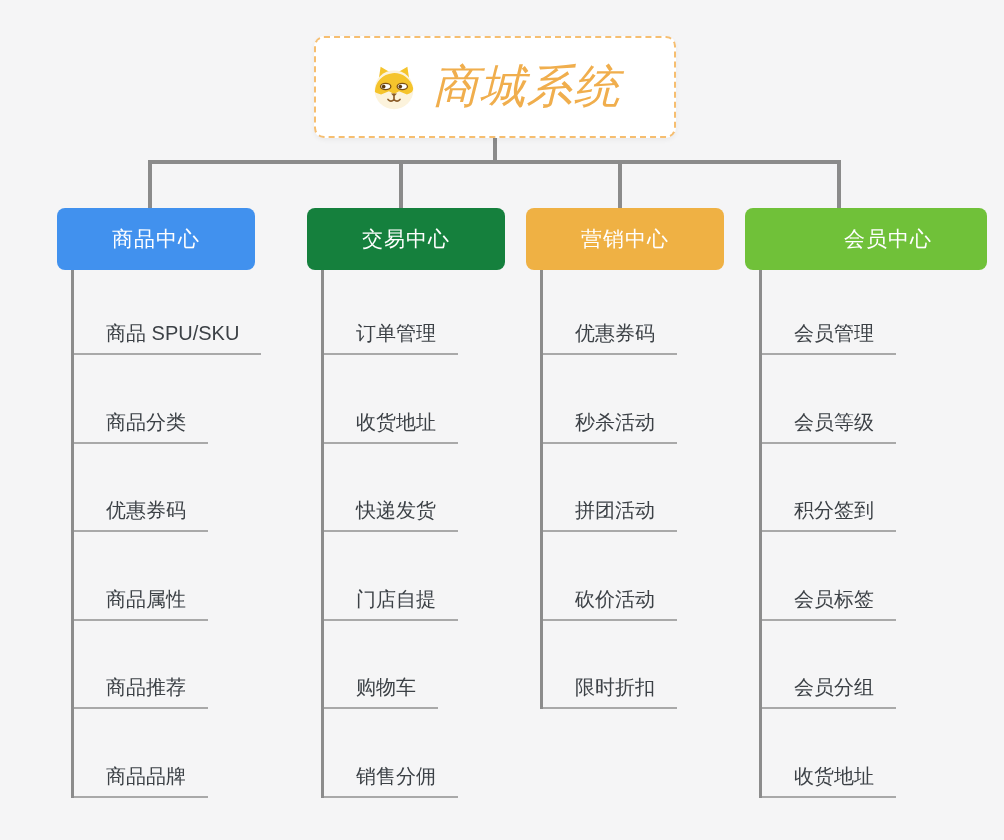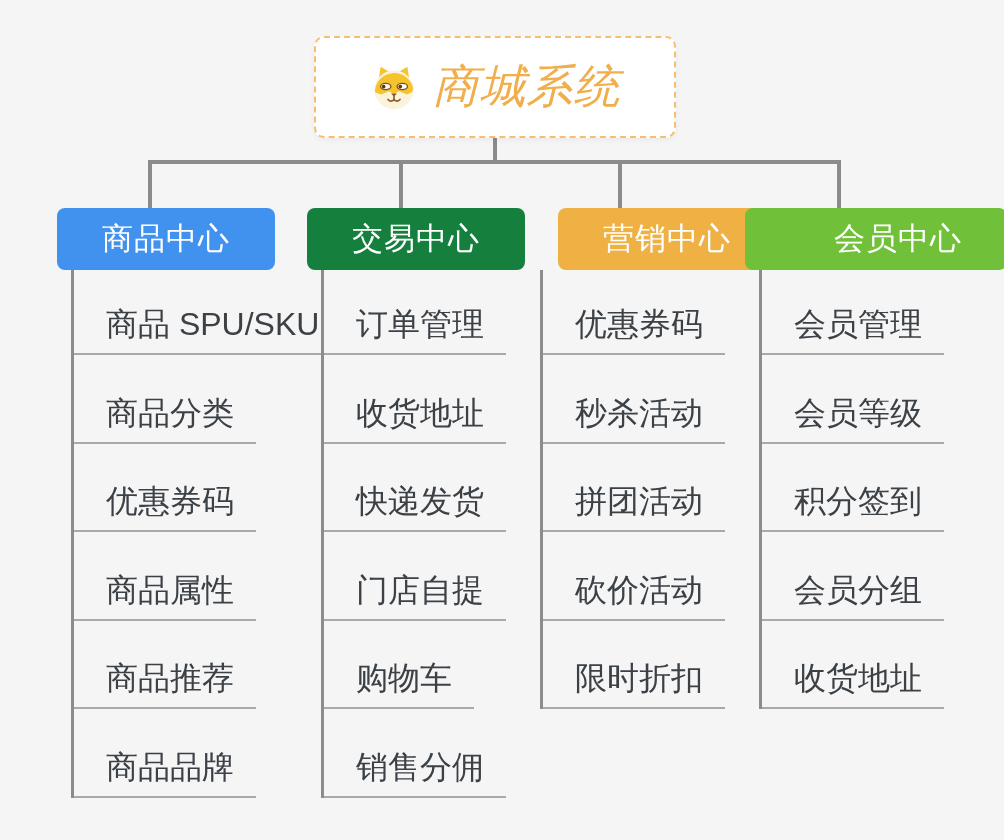--- a/index.html
+++ b/index.html
@@ -33,23 +33,23 @@
   }
   .root-title{
     font-size:46px;
     color:#F0AE4D;
     letter-spacing:1px;
     white-space:nowrap;
   }
   .dog{display:inline-flex;line-height:0;}
   
   .cat{
-    position:absolute;top:208px;width:218px;height:62px;
+    position:absolute;top:208px;width:198px;height:62px;
     border-radius:8px;
-    color:#FFFFFF;font-size:31px;letter-spacing:1px;
+    color:#FFFFFF;font-size:21px;letter-spacing:1px;
     display:flex;align-items:center;justify-content:center;
     white-space:nowrap;cursor:default;
   }
   .b0 .cat{left:57px}
   .b1 .cat{left:307px}
   .b2 .cat{left:526px}
   .b3 .cat{left:745px}
   
   .col{
     position:absolute;top:270px;
@@ -59,21 +59,21 @@
   .b1 .col{left:321px}
   .b2 .col{left:540px}
   .b3 .col{left:759px}
   .leaf{
     height:88.6px;
     box-sizing:border-box;
     display:flex;align-items:flex-end;
     padding:0 22px 6px 32px;
     border-bottom:2px solid #A9A9A9;
     width:max-content;
-    font-size:32px;color:#3C4146;
+    font-size:20px;color:#3C4146;
     white-space:nowrap;cursor:default;
   }
   .leaf:first-child{height:85px;}
 </style>
 </head>
 <body>
 
 <div class="canvas">
 
   <div class="line stub"></div>
@@ -119,34 +119,35 @@
       <div class="leaf">订单管理</div>
       <div class="leaf">收货地址</div>
       <div class="leaf">快递发货</div>
       <div class="leaf">门店自提</div>
       <div class="leaf">购物车</div>
       <div class="leaf">销售分佣</div>
     </div>
   </div>
 
   <div class="branch b2">
-    <div class="cat" style="background-color: rgb(239, 177, 68); margin-left: 32px;">营销中心</div>
+    <div class="cat" style="background-color: rgb(239, 177, 68);">营销中心</div>
     <div class="col">
       <div class="leaf">优惠券码</div>
       <div class="leaf">秒杀活动</div>
       <div class="leaf">拼团活动</div>
       <div class="leaf">砍价活动</div>
       <div class="leaf">限时折扣</div>
     </div>
   </div>
 
   <div class="branch b3">
     <div class="cat" style="background-color: rgb(112, 193, 57); padding-left: 44px;">会员中心</div>
     <div class="col">
       <div class="leaf">会员管理</div>
       <div class="leaf">会员等级</div>
       <div class="leaf">积分签到</div>
+      <div class="leaf">会员标签</div>
       <div class="leaf">会员分组</div>
       <div class="leaf">收货地址</div>
     </div>
   </div>
 
 </div>
 
 </body></html>

